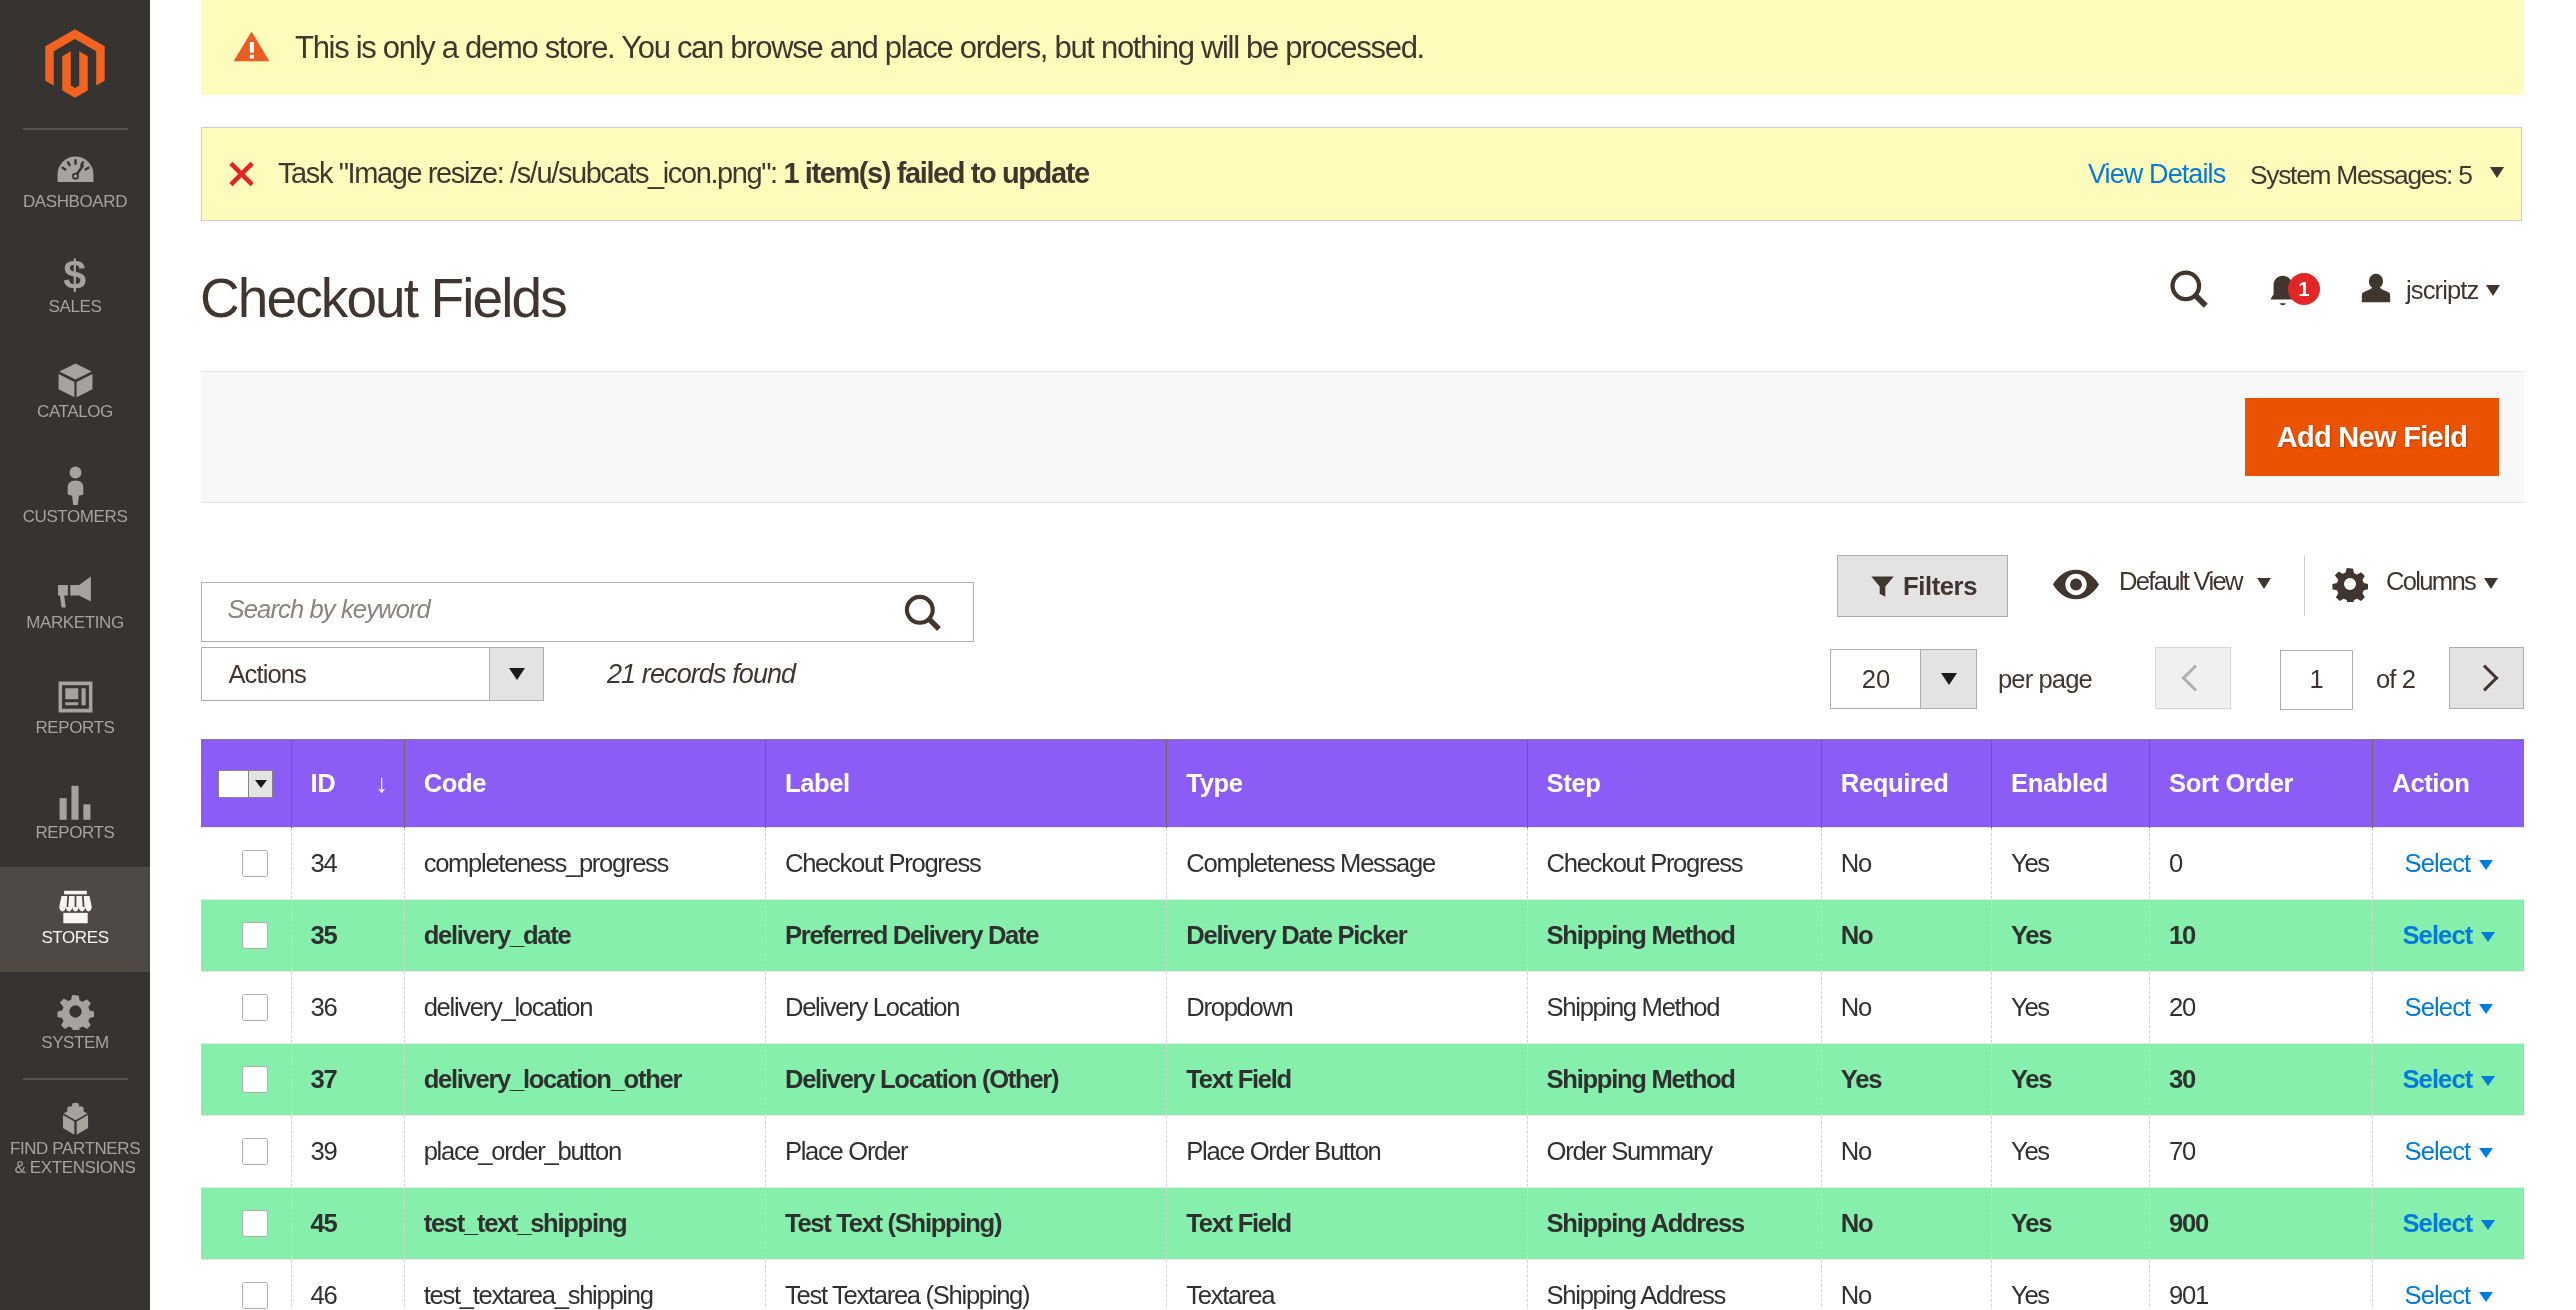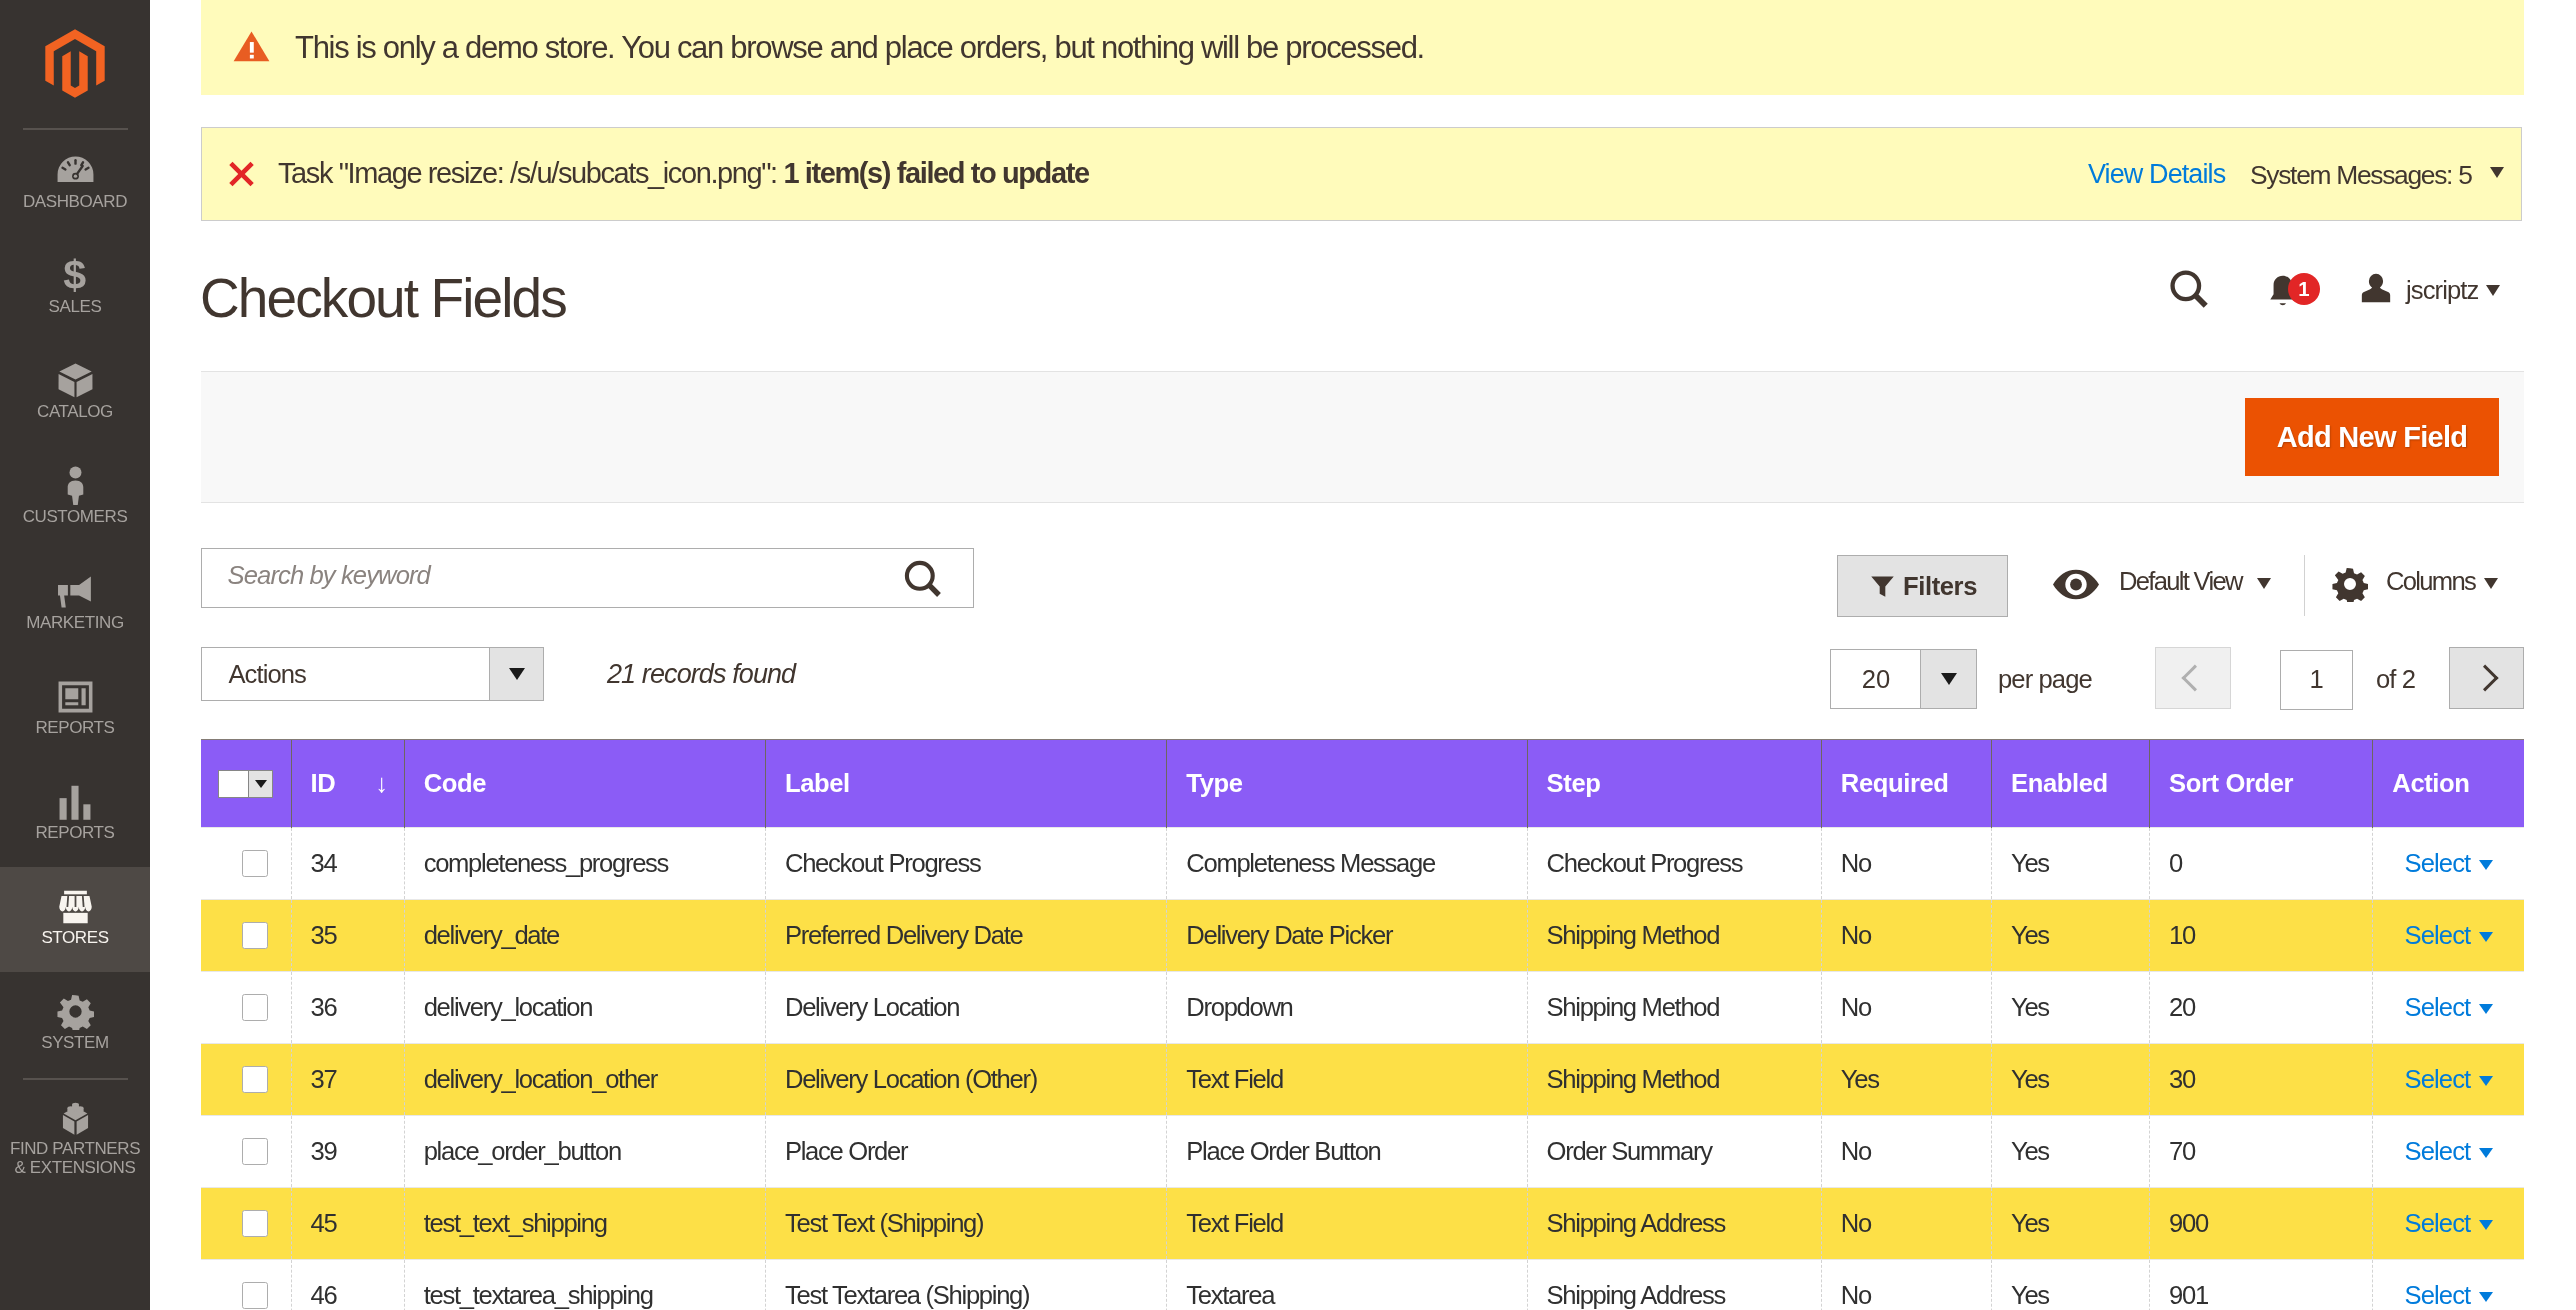--- a/index.html
+++ b/index.html
@@ -24,21 +24,21 @@
   .bannertext { font-size:31px; letter-spacing:-1.3px; color:#41362f; }
 
   
   #title { position:absolute; left:200px; top:268px; font-size:55px; letter-spacing:-1.9px; color:#41362f; line-height:60px; }
 
   
   #band { position:absolute; left:201px; top:371px; width:2323px; height:132px; background:#f8f8f8; border-top:1.7px solid #e3e3e3; border-bottom:1.7px solid #e3e3e3; }
   #addbtn { position:absolute; left:2245px; top:398px; width:254px; height:78px; background:#eb5202; color:#fff; font-weight:bold; font-size:29px; letter-spacing:-0.7px; text-align:center; line-height:78px; text-shadow:0.9px 0.9px 1.7px rgba(0,0,0,0.25); }
 
   
-  #searchbox { position:absolute; left:201px; top:548px; width:773px; height:60px; border:1.7px solid #adadad; background:#fff; }
+  #searchbox { position:absolute; left:201px; top:582px; width:773px; height:60px; border:1.7px solid #adadad; background:#fff; }
   #searchbox .ph { position:absolute; left:25.6px; top:12px; font-size:25.6px; font-style:italic; letter-spacing:-0.9px; color:#8a837f; }
   #filtersbtn { position:absolute; left:1837px; top:555px; width:171px; height:62px; background:#e3e3e3; border:1.7px solid #adadad; display:flex; align-items:center; justify-content:center; gap:6px; font-weight:bold; font-size:25.6px; letter-spacing:-0.4px; color:#41362f; }
   .ctrltext { font-size:25.6px; letter-spacing:-1.7px; color:#41362f; }
   .caret { display:inline-block; width:0; height:0; border-left:7.7px solid transparent; border-right:7.7px solid transparent; border-top:11px solid #41362f; }
   #vdivider { position:absolute; left:2304px; top:555px; width:0.9px; height:61px; background:#d1d1d1; }
 
   
   #actionsel { position:absolute; left:201px; top:647px; width:343px; height:54px; background:#fff; border:0.9px solid #adadad;padding-left:20px; }
   #actionsel .txt { position:absolute; left:26.4px; top:0; height:52px; line-height:52px; font-size:25.6px; letter-spacing:-0.9px; color:#41362f; }
   #actionsel .arr { position:absolute; right:0; top:0; width:54px; height:52px; background:#e3e3e3; border-left:0.9px solid #adadad; display:flex; align-items:center; justify-content:center; }
@@ -57,21 +57,21 @@
   .chev { position:absolute; left:50%; top:50%; width:19px; height:19px; border-right:3.4px solid #41362f; border-top:3.4px solid #41362f; }
   .chev.left  { transform:translate(-40%,-50%) rotate(-135deg); border-color:#b0b0b0; }
   .chev.right { transform:translate(-60%,-50%) rotate(45deg); }
 
   
   #grid { position:absolute; left:201px; top:739px; width:2323px; border-collapse:collapse; table-layout:fixed; }
   #grid th { background:#8b5cf6; color:#fff; font-weight:bold; font-size:25.6px; letter-spacing:-0.4px; text-align:left; height:88px; padding:0 0 0 19px; border-left:1.7px solid #6e6660; border-top:1.7px solid #847c75; vertical-align:middle; }
   #grid th:first-child { border-left:none; }
   #grid td { height:72px; font-size:25.6px; letter-spacing:-1.3px; color:#303030; padding:0 0 0 19px; border-left:1.7px dashed #d3d3d3; vertical-align:middle; background:#fff; }
   #grid td:first-child { border-left:none; }
-  #grid tr.alt td { background:#fde047; }
+  #grid tr.alt td { background:#86efac;font-weight:bold; }
   #grid tr { border-bottom:0.9px solid #e8e8e8; }
   #grid td.sel { text-align:center; padding:0; }
   .sellink { color:#007bdb; letter-spacing:-0.9px; }
   .selcaret { display:inline-block; width:0; height:0; border-left:7.7px solid transparent; border-right:7.7px solid transparent; border-top:10.2px solid #007bdb; margin-left:8.5px; vertical-align:middle; }
   .cb { display:block; margin:0 auto; width:26.4px; height:26.4px; background:#fff; border:1.7px solid #adadad; border-radius:2.6px; }
   .hcb { display:flex; margin:0 auto; width:55px; height:28px; }
   .hcb .b1 { width:31px; height:28px; background:#fff; border:1.7px solid #868686; }
   .hcb .b2 { width:24px; height:28px; background:#e3e3e3; border:1.7px solid #868686; border-left:none; display:flex; align-items:center; justify-content:center; }
   .hcb .c { width:0; height:0; border-left:6px solid transparent; border-right:6px solid transparent; border-top:8.5px solid #1a1a1a; }
 </style>

